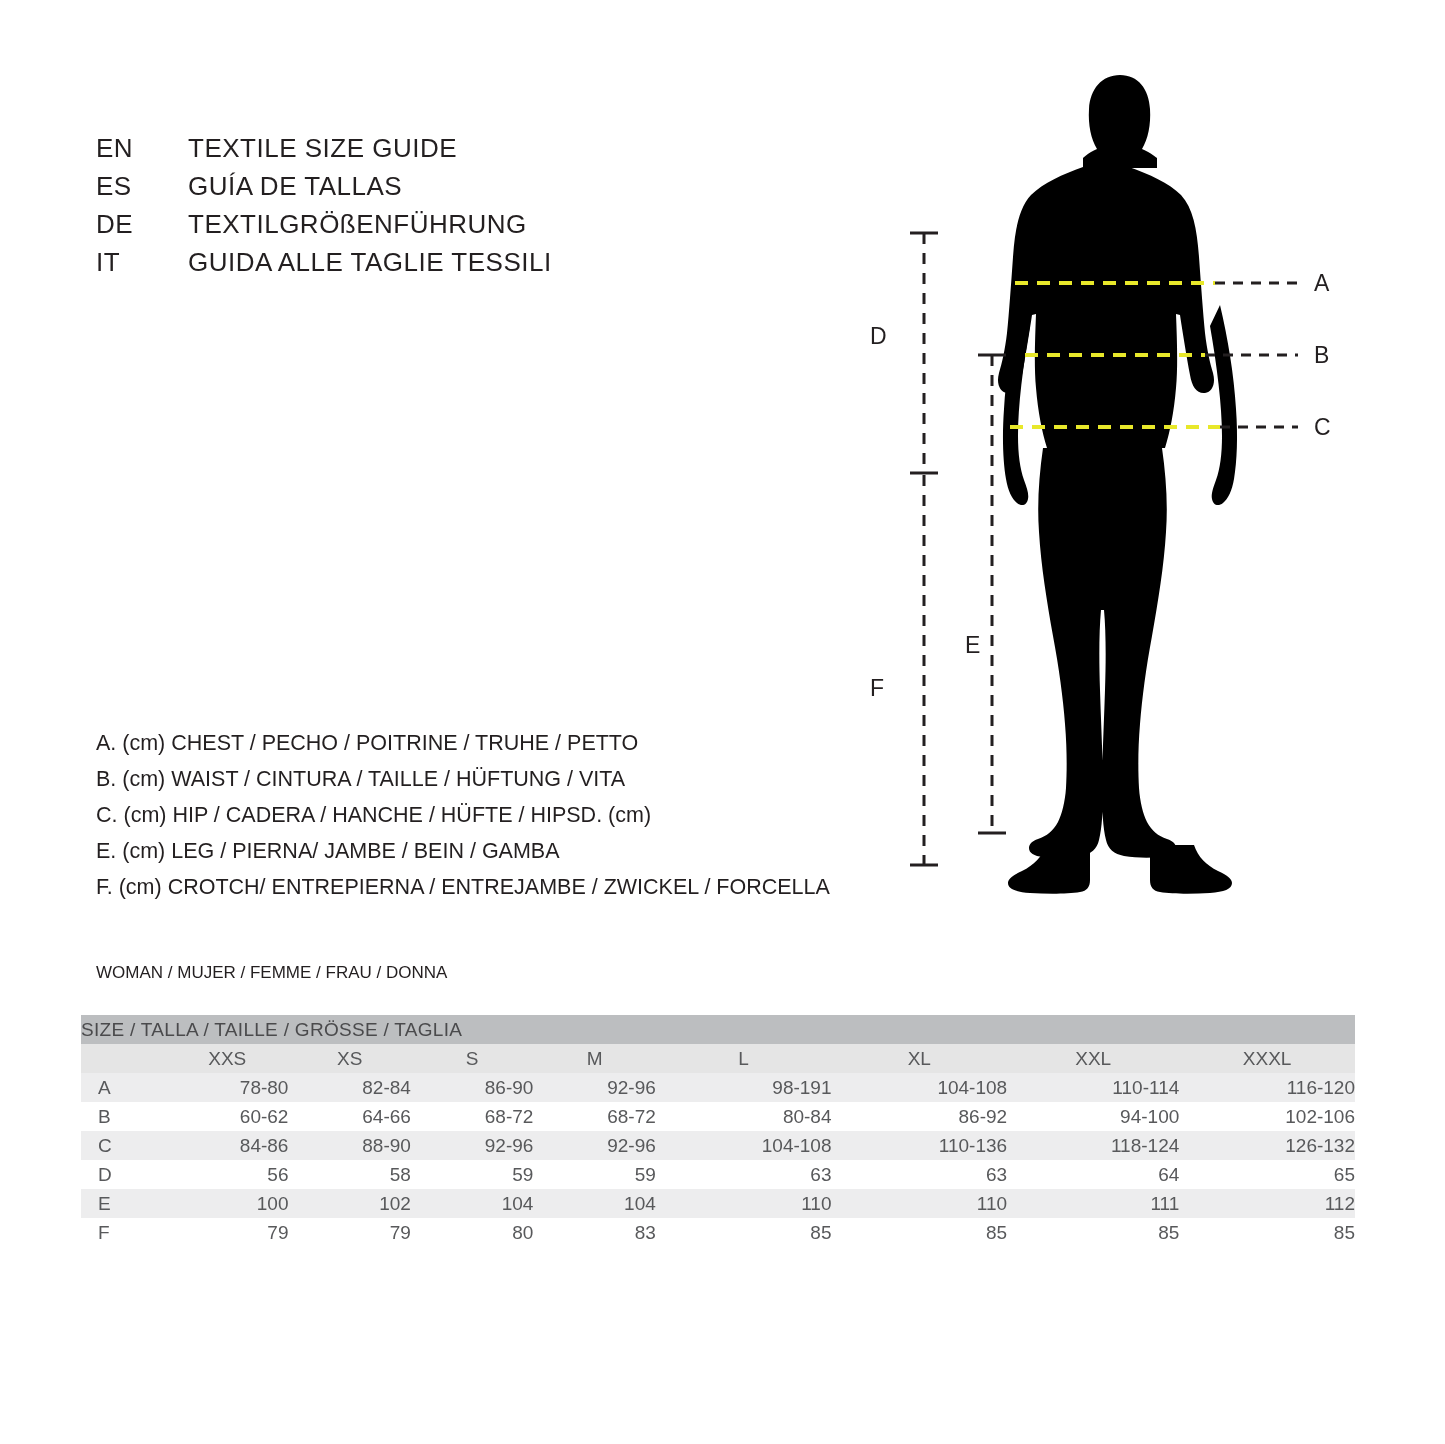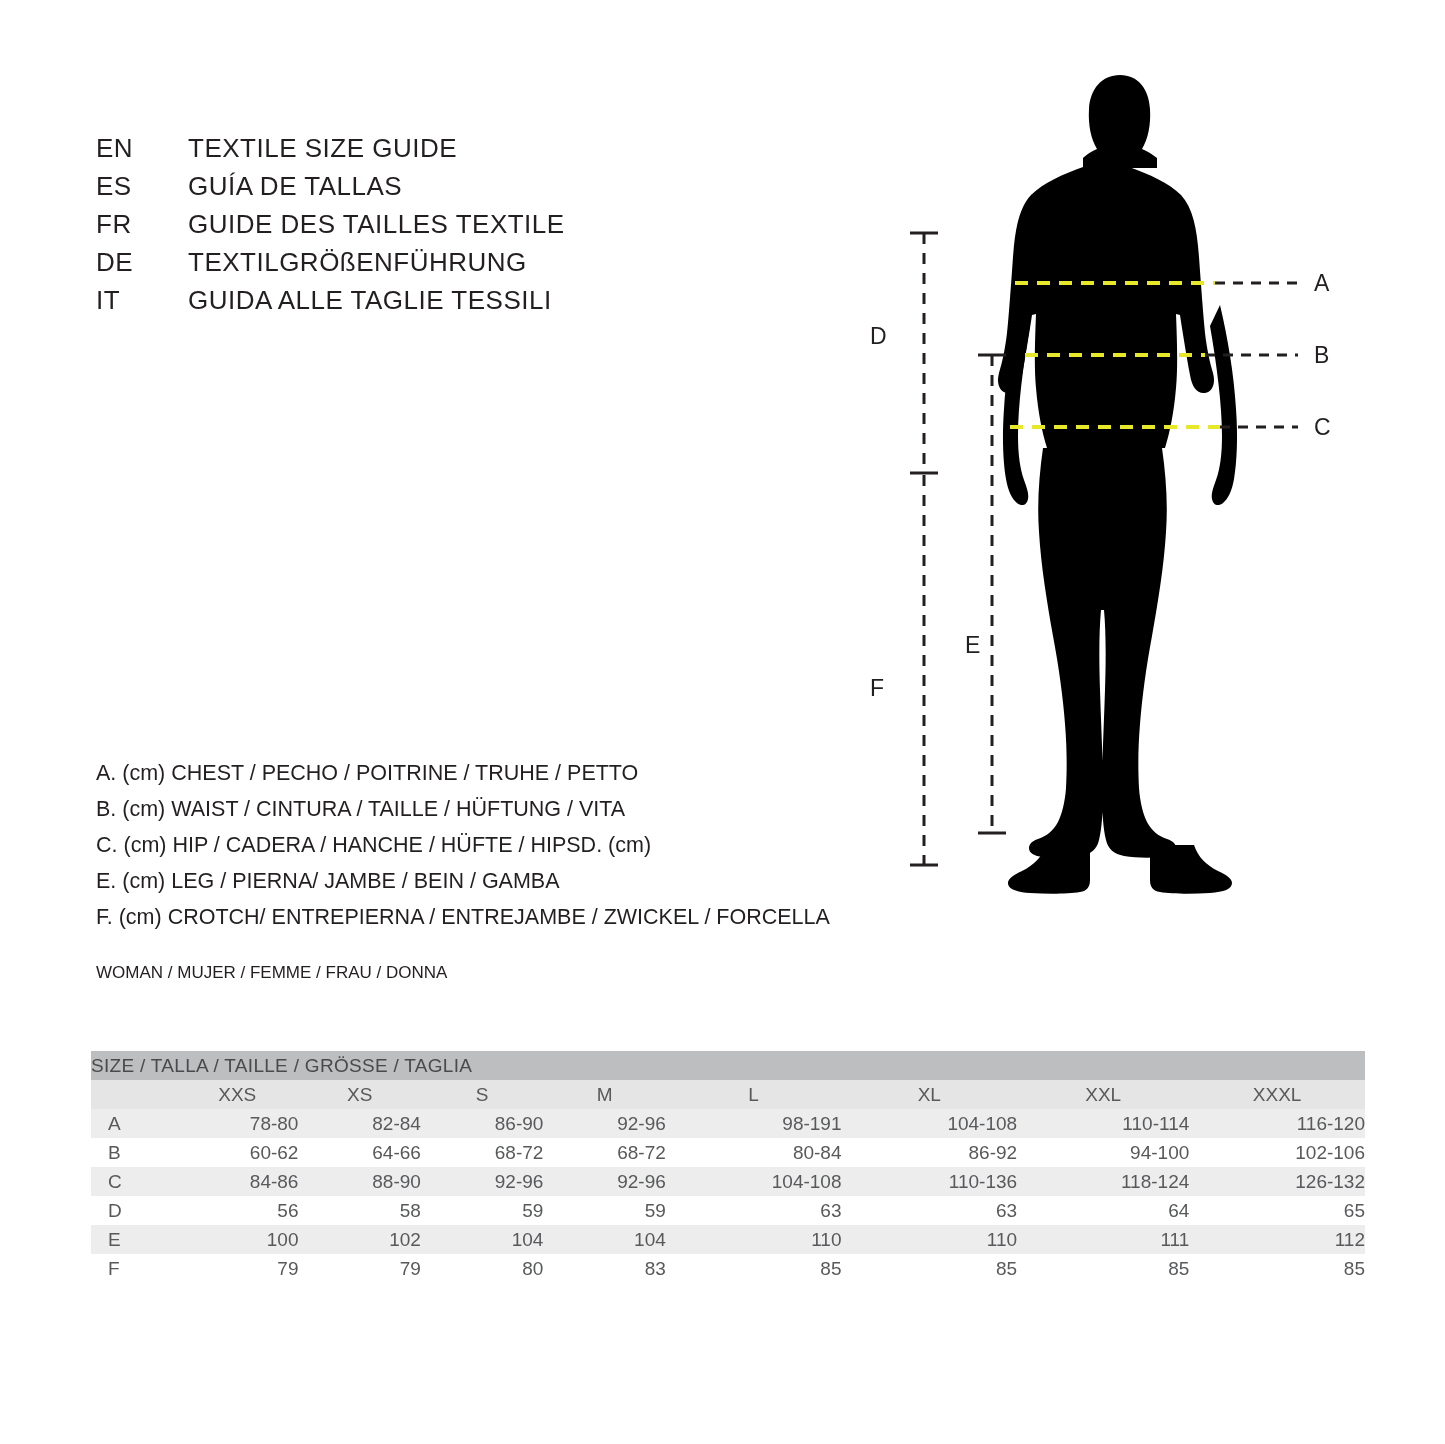--- a/index.html
+++ b/index.html
@@ -32,43 +32,42 @@
   }
   .title-text {
     font-size: 26px;
     color: #231f20;
     margin-top: 43px;
   }
 
   
   .legend {
     position: absolute;
-    left: 96px; top: 755px;
+    left: 96px; top: 725px;
     width: 900px;
   }
   .legend-row {
     font-size: 21.5px;
     line-height: 36px;
     color: #231f20;
     white-space: nowrap;
   }
 
   .group-label {
     position: absolute;
     left: 96px; top: 963px;
     font-size: 17px;
     color: #231f20;
   }
 
   
   .table-wrap {
     position: absolute;
-    left: 91px; top: 1015px;
+    left: 81px; top: 1015px;
     width: 1274px;
-    margin-top: 36px;
   }
   table.size-table {
     width: 100%;
     border-collapse: collapse;
     font-size: 19px;
     color: #58595b;
   }
   table.size-table td, table.size-table th {
     padding: 0;
     height: 29px;
@@ -116,24 +115,20 @@
 <div class="page">
 
   <div class="titles">
     <div class="title-row">
       <span class="title-code">EN</span>
       <span class="title-text">TEXTILE SIZE GUIDE</span>
     </div>
     <div class="title-row">
       <span class="title-code">ES</span>
       <span class="title-text">GUÍA DE TALLAS</span>
-    </div>
-    <div class="title-row">
-      <span class="title-code">FR</span>
-      <span class="title-text">GUIDE DES TAILLES TEXTILE</span>
     </div>
     <div class="title-row">
       <span class="title-code">DE</span>
       <span class="title-text">TEXTILGRÖßENFÜHRUNG</span>
     </div>
     <div class="title-row">
       <span class="title-code">IT</span>
       <span class="title-text">GUIDA ALLE TAGLIE TESSILI</span>
     </div>
   </div>

